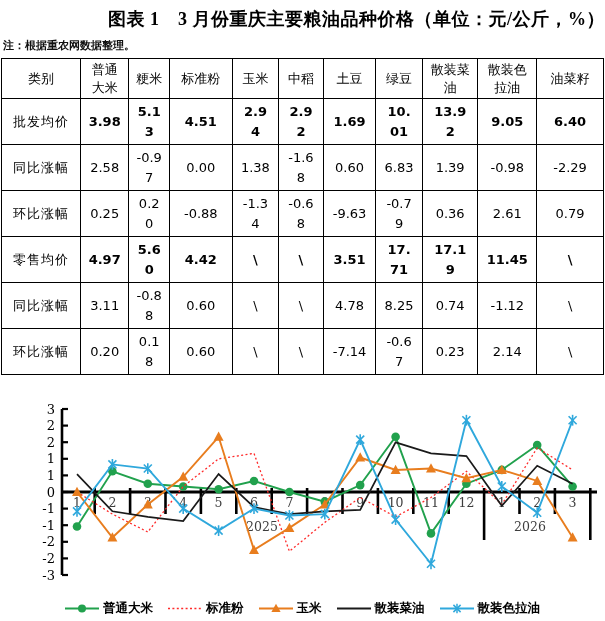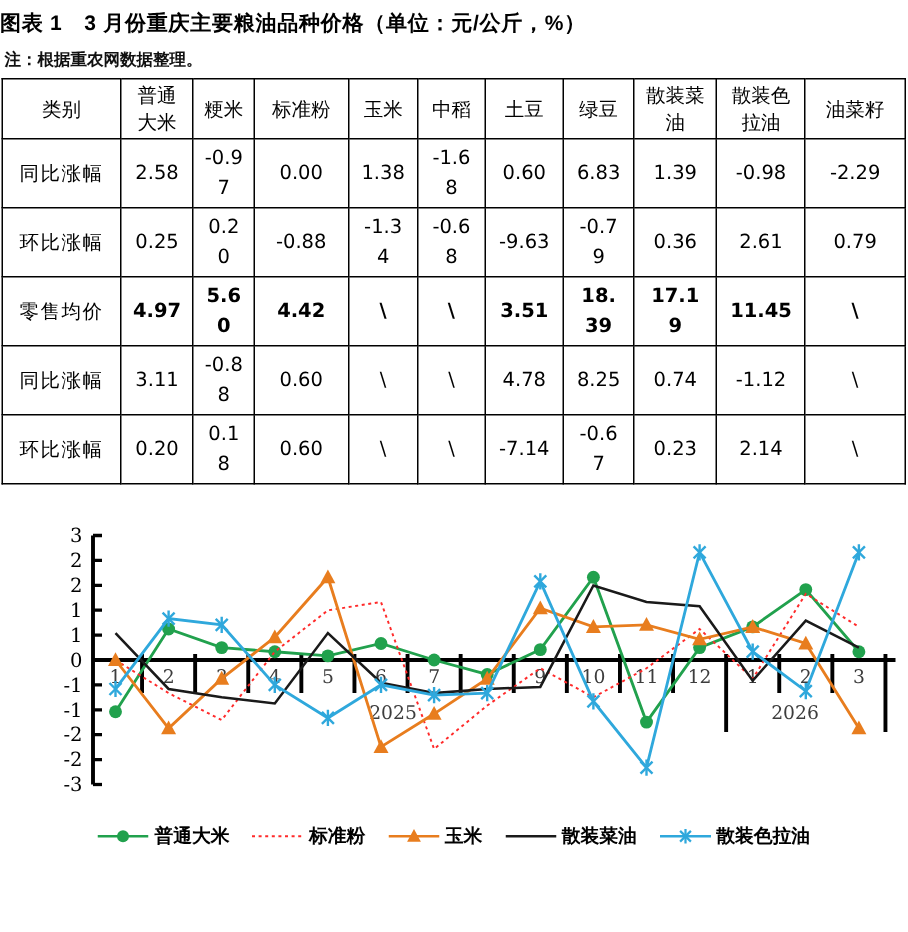--- a/index.html
+++ b/index.html
@@ -1,17 +1,17 @@
 <!DOCTYPE html>
 <html><head>
 <meta charset="utf-8">
 <style>
   html,body{margin:0;padding:0;background:#fff;}
   body{width:605px;height:621px;font-family:"Liberation Sans",sans-serif;color:#000;overflow:hidden;}
-  .doc-title{text-align:left;font-size:14px;font-weight:bold;padding-top:7px;letter-spacing:.5px;}
+  .doc-title{text-align:right;font-size:18px;font-weight:bold;padding-top:7px;letter-spacing:.5px;font-family:Liberation Serif, serif;}
   .doc-note{font-size:11px;margin:7px 0 5px 3px;color:#111;font-weight:bold;}
   table.price{width:603px;margin:0 1px;table-layout:fixed;border-collapse:collapse;}
   table.price td{border:1px solid #000;text-align:center;vertical-align:middle;
     padding:3px 7px;font-size:13px;line-height:1.5;word-break:break-all;
     font-family:"DejaVu Sans","Liberation Sans",sans-serif;}
   table.price tr{height:42px;}
   table.price tr.hdr{height:40px;}
   table.price tr.hdr td{font-family:"Liberation Sans",sans-serif;padding:2px 6px;line-height:1.35;}
   table.price td.rowlabel{font-family:"Liberation Sans",sans-serif;letter-spacing:1px;}
   table.price tr.boldrow td.val{font-weight:bold;}
@@ -48,20 +48,33 @@
         <td>粳米</td>
         <td>标准粉</td>
         <td>玉米</td>
         <td>中稻</td>
         <td>土豆</td>
         <td>绿豆</td>
         <td>散装菜油</td>
         <td>散装色拉油</td>
         <td>油菜籽</td>
       </tr>
+      <tr class="boldrow">
+        <td class="rowlabel">批发均价</td>
+        <td class="val">3.98</td>
+        <td class="val">5.13</td>
+        <td class="val">4.51</td>
+        <td class="val">2.94</td>
+        <td class="val">2.92</td>
+        <td class="val">1.69</td>
+        <td class="val">10.01</td>
+        <td class="val">13.92</td>
+        <td class="val">9.05</td>
+        <td class="val">6.40</td>
+      </tr>
       <tr>
         <td class="rowlabel">同比涨幅</td>
         <td class="val">2.58</td>
         <td class="val">-0.97</td>
         <td class="val">0.00</td>
         <td class="val">1.38</td>
         <td class="val">-1.68</td>
         <td class="val">0.60</td>
         <td class="val">6.83</td>
         <td class="val">1.39</td>
@@ -82,21 +95,21 @@
         <td class="val">0.79</td>
       </tr>
       <tr class="boldrow">
         <td class="rowlabel">零售均价</td>
         <td class="val">4.97</td>
         <td class="val">5.60</td>
         <td class="val">4.42</td>
         <td class="val">\</td>
         <td class="val">\</td>
         <td class="val">3.51</td>
-        <td class="val">18.39</td>
+        <td class="val">17.71</td>
         <td class="val">17.19</td>
         <td class="val">11.45</td>
         <td class="val">\</td>
       </tr>
       <tr>
         <td class="rowlabel">同比涨幅</td>
         <td class="val">3.11</td>
         <td class="val">-0.88</td>
         <td class="val">0.60</td>
         <td class="val">\</td>

